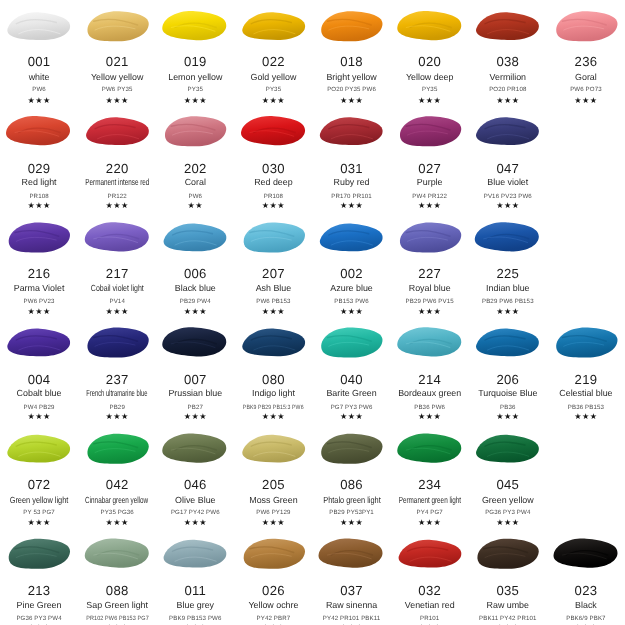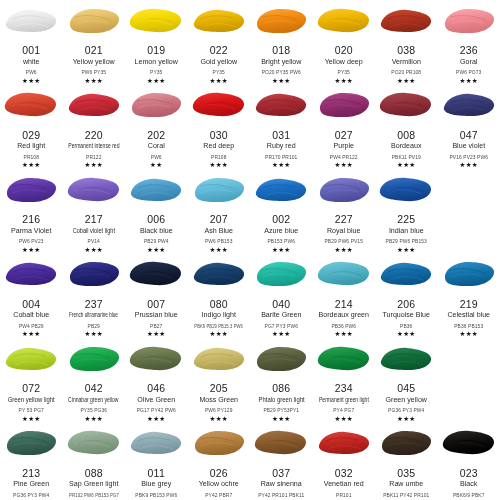--- a/index.html
+++ b/index.html
@@ -405,42 +405,20 @@
         <div class="code">027</div>
         <div class="cname">Purple</div>
         <div class="pig">PW4 PR122</div>
         <div class="stars">★★★</div>
       </div>
       <div class="swatch-cell">
         <div class="blob-wrap">
           <div class="blob">
             <svg viewBox="0 0 56 29" xmlns="http://www.w3.org/2000/svg">
               <defs>
-                <linearGradient id="g14" x1="0" y1="0" x2="0.25" y2="1">
-                  <stop offset="0%" stop-color="#a9484f"></stop>
-                  <stop offset="48%" stop-color="#93303c"></stop>
-                  <stop offset="100%" stop-color="#75222c"></stop>
-                </linearGradient>
-              </defs>
-              <path d="M2,15 C4,7 16,2 28,3 C41,4 54,7 53,15 C52,23 40,27 27,26 C14,25 0,23 2,15 Z" fill="url(#g14)"></path>
-              <path d="M12,16 C22,11 34,12 45,16" fill="none" stroke="#75222c" stroke-width="1.1" stroke-linecap="round" opacity="0.55"></path>
-              <path d="M9,11 C20,8 33,10 44,14" fill="none" stroke="#a9484f" stroke-width="0.8" stroke-linecap="round" opacity="0.45" transform="translate(0,5)"></path>
-            </svg>
-          </div>
-        </div>
-        <div class="code">008</div>
-        <div class="cname">Bordeaux</div>
-        <div class="pig">PBK11 PV19</div>
-        <div class="stars">★★★</div>
-      </div>
-      <div class="swatch-cell">
-        <div class="blob-wrap">
-          <div class="blob">
-            <svg viewBox="0 0 56 29" xmlns="http://www.w3.org/2000/svg">
-              <defs>
                 <linearGradient id="g15" x1="0" y1="0" x2="0.25" y2="1">
                   <stop offset="0%" stop-color="#4e5192"></stop>
                   <stop offset="48%" stop-color="#383b78"></stop>
                   <stop offset="100%" stop-color="#282b5c"></stop>
                 </linearGradient>
               </defs>
               <path d="M3,17 C6,8 18,3 29,4 C40,5 52,8 53,14 C54,21 44,26 31,26 C18,26 1,25 3,17 Z" fill="url(#g15)"></path>
               <path d="M10,13 C18,9 30,9 42,12" fill="none" stroke="#282b5c" stroke-width="1.1" stroke-linecap="round" opacity="0.55"></path>
               <path d="M12,16 C22,11 34,12 45,16" fill="none" stroke="#4e5192" stroke-width="0.8" stroke-linecap="round" opacity="0.45" transform="translate(0,5)"></path>
             </svg>
@@ -842,21 +820,21 @@
                   <stop offset="100%" stop-color="#515d39"></stop>
                 </linearGradient>
               </defs>
               <path d="M2,15 C4,7 16,2 28,3 C41,4 54,7 53,15 C52,23 40,27 27,26 C14,25 0,23 2,15 Z" fill="url(#g35)"></path>
               <path d="M12,16 C22,11 34,12 45,16" fill="none" stroke="#515d39" stroke-width="1.1" stroke-linecap="round" opacity="0.55"></path>
               <path d="M9,11 C20,8 33,10 44,14" fill="none" stroke="#838f66" stroke-width="0.8" stroke-linecap="round" opacity="0.45" transform="translate(0,5)"></path>
             </svg>
           </div>
         </div>
         <div class="code">046</div>
-        <div class="cname">Olive Green</div>
+        <div class="cname">Olive Blue</div>
         <div class="pig">PG17 PY42 PW6</div>
         <div class="stars">★★★</div>
       </div>
       <div class="swatch-cell">
         <div class="blob-wrap">
           <div class="blob">
             <svg viewBox="0 0 56 29" xmlns="http://www.w3.org/2000/svg">
               <defs>
                 <linearGradient id="g36" x1="0" y1="0" x2="0.25" y2="1">
                   <stop offset="0%" stop-color="#dccf8d"></stop>

